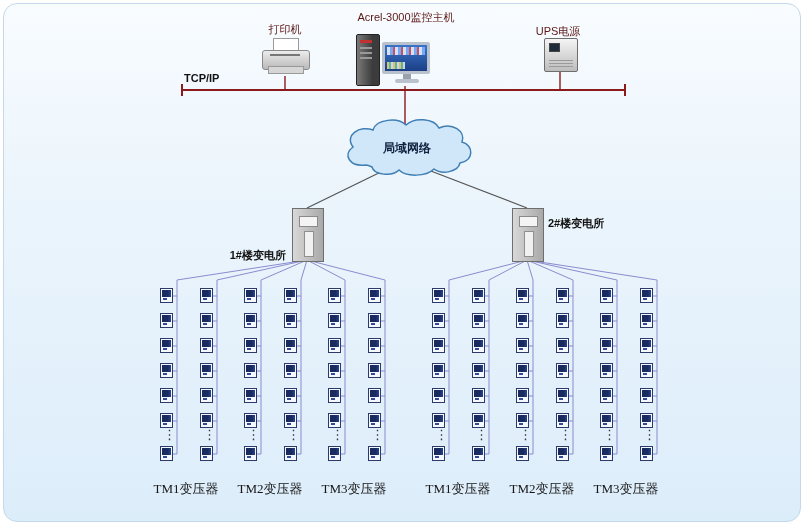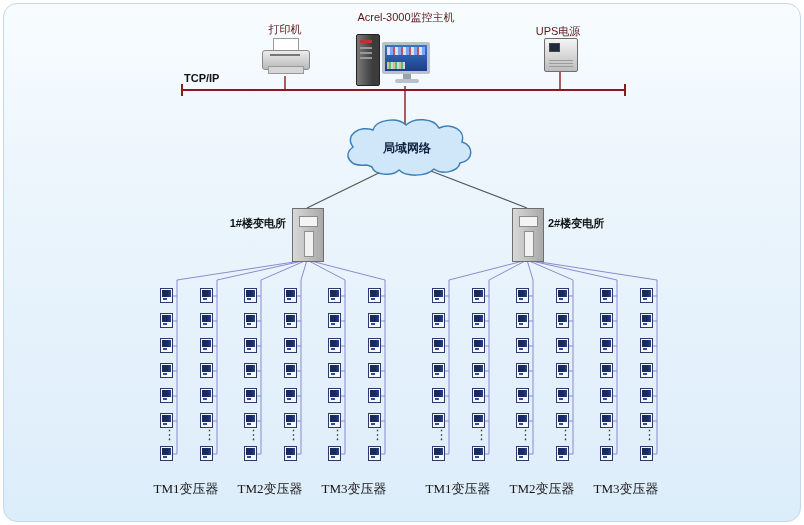--- a/index.html
+++ b/index.html
@@ -5,21 +5,21 @@
   html,body{margin:0;padding:0;background:#fff;}
   .stage{position:relative;width:804px;height:525px;overflow:hidden;background:#fff;
          font-family:"Liberation Sans",sans-serif;}
   .card{position:absolute;left:3px;top:3px;right:3px;bottom:3px;border:1px solid #c3d8ea;
         border-radius:14px;background:linear-gradient(180deg,#f8fcff 0%,#ecf5fc 35%,#dcedfa 100%);}
   .wires{position:absolute;left:0;top:0;width:804px;height:525px;}
   .lbl{position:absolute;white-space:nowrap;}
   .lbl-maroon{font-weight:normal;font-size:11px;color:#5c1616;}
   .lbl-black{font-weight:bold;font-size:11px;color:#121212;}
   .center{transform:translateX(-50%);}
-  .right-align{transform:translateX(-100%);}
+  .right-align{transform:translateX(-100%);margin-top:32px;}
   .cloud-label{font-weight:bold;font-size:12px;color:#10213f;}
   .tm{position:absolute;top:480px;transform:translateX(-50%);white-space:nowrap;
       font-family:"Liberation Serif",serif;font-size:13px;color:#161616;}
 
   
   .meter{position:absolute;width:13px;height:15px;background:#f5f8ff;border:1px solid #2b3a6b;box-sizing:border-box;}
   .meter::before{content:"";position:absolute;left:1px;right:1px;top:1px;height:7px;
       background:linear-gradient(90deg,#182a5e 60%,#27418c);}
   .meter::after{content:"";position:absolute;left:2px;bottom:2px;width:4px;height:2px;background:#31499a;}
   .dots{position:absolute;width:10px;color:#333;font-size:13px;line-height:1;}

